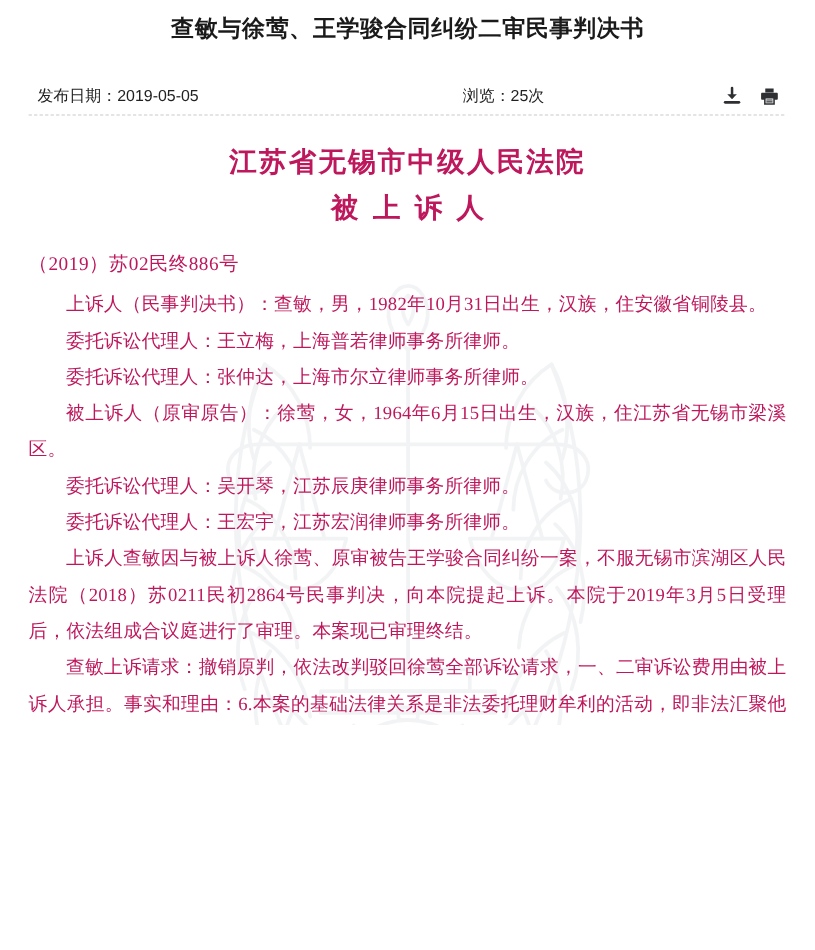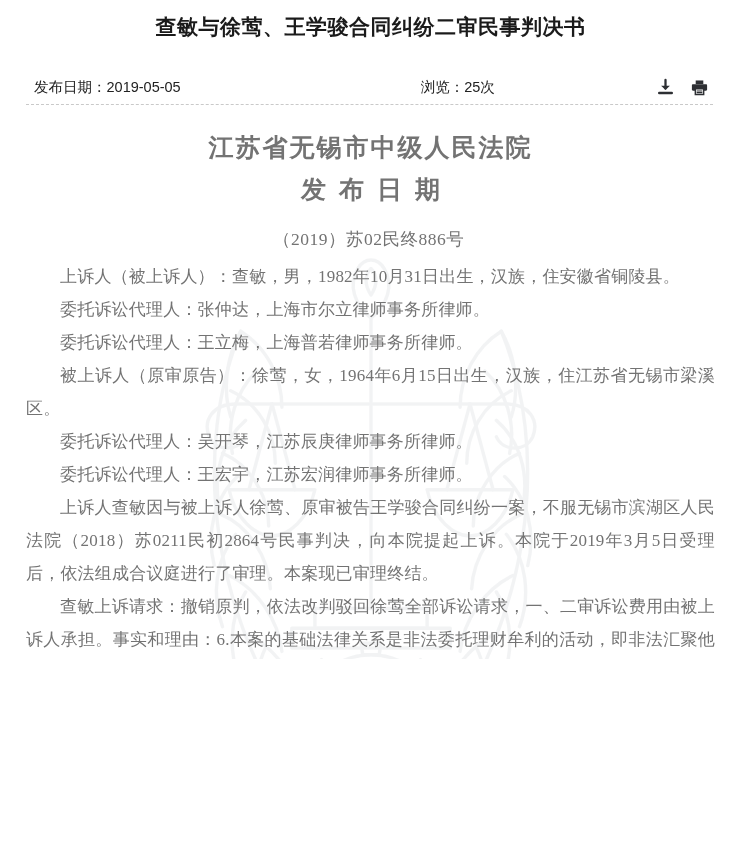--- a/index.html
+++ b/index.html
@@ -91,42 +91,42 @@
     height: 0;
     border-top: 1px dashed #c9c9c9;
   }
 
   
   .doc-body {
     position: relative;
     z-index: 2;
     padding: 0 26px 0 26px;
     font-family: "Liberation Serif", "DejaVu Serif", serif;
-    color: #737373;
+    color: #be185d;
   }
 
   .court-name {
     text-align: center;
     font-size: 25px;
     font-weight: 600;
     letter-spacing: 2px;
     margin-top: 26px;
     line-height: 1.35;
   }
   .doc-kind {
     text-align: center;
     font-size: 25px;
     font-weight: 600;
     letter-spacing: 13px;
     text-indent: 13px;
     margin-top: 8px;
     line-height: 1.35;
   }
   .case-no {
-    text-align: center;
+    text-align: left;
     font-size: 17.5px;
     letter-spacing: 0.5px;
     margin-top: 20px;
     padding-right: 4px;
     line-height: 1.4;
   }
 
   .para {
     font-size: 17px;
     line-height: 33px;
@@ -250,27 +250,27 @@
           <path d="M5.6 11.4 L14.4 11.4 L14.4 17.4 L5.6 17.4 Z" fill="#ffffff" stroke="#2d2f33" stroke-width="1.5"></path>
           <path d="M7.4 13.6 L12.6 13.6 M7.4 15.4 L12.6 15.4" stroke="#2d2f33" stroke-width="1.1" stroke-linecap="round"></path>
         </svg>
       </span>
     </span>
   </div>
   <div class="meta-divider"></div>
 
   <div class="doc-body">
     <div class="court-name">江苏省无锡市中级人民法院</div>
-    <div class="doc-kind">发布日期</div>
+    <div class="doc-kind">被上诉人</div>
     <div class="case-no">（2019）苏02民终886号</div>
 
     <div class="para-block">
-      <p class="para">上诉人（被上诉人）：查敏，男，1982年10月31日出生，汉族，住安徽省铜陵县。</p>
+      <p class="para">上诉人（民事判决书）：查敏，男，1982年10月31日出生，汉族，住安徽省铜陵县。</p>
+      <p class="para">委托诉讼代理人：王立梅，上海普若律师事务所律师。</p>
       <p class="para">委托诉讼代理人：张仲达，上海市尔立律师事务所律师。</p>
-      <p class="para">委托诉讼代理人：王立梅，上海普若律师事务所律师。</p>
       <p class="para">被上诉人（原审原告）：徐莺，女，1964年6月15日出生，汉族，住江苏省无锡市梁溪区。</p>
       <p class="para">委托诉讼代理人：吴开琴，江苏辰庚律师事务所律师。</p>
       <p class="para">委托诉讼代理人：王宏宇，江苏宏润律师事务所律师。</p>
       <p class="para">上诉人查敏因与被上诉人徐莺、原审被告王学骏合同纠纷一案，不服无锡市滨湖区人民法院（2018）苏0211民初2864号民事判决，向本院提起上诉。本院于2019年3月5日受理后，依法组成合议庭进行了审理。本案现已审理终结。</p>
       <p class="para">查敏上诉请求：撤销原判，依法改判驳回徐莺全部诉讼请求，一、二审诉讼费用由被上诉人承担。事实和理由：6.本案的基础法律关系是非法委托理财牟利的活动，即非法汇聚他人证券账户、资金，从事集合资产管理业务，不符合借贷法律关系的基本特征，且对金融秩序和证券市场造成</p>
     </div>
   </div>
 
 </div>
 

